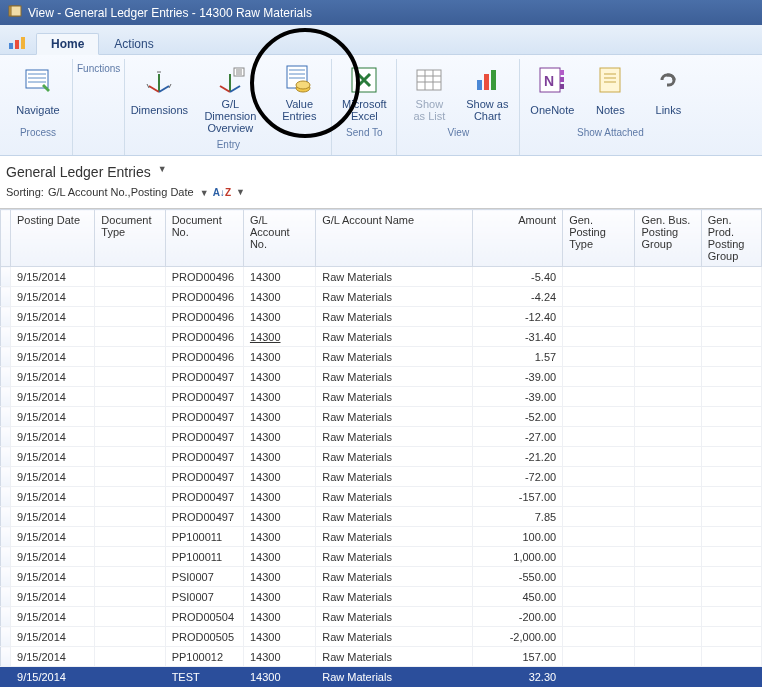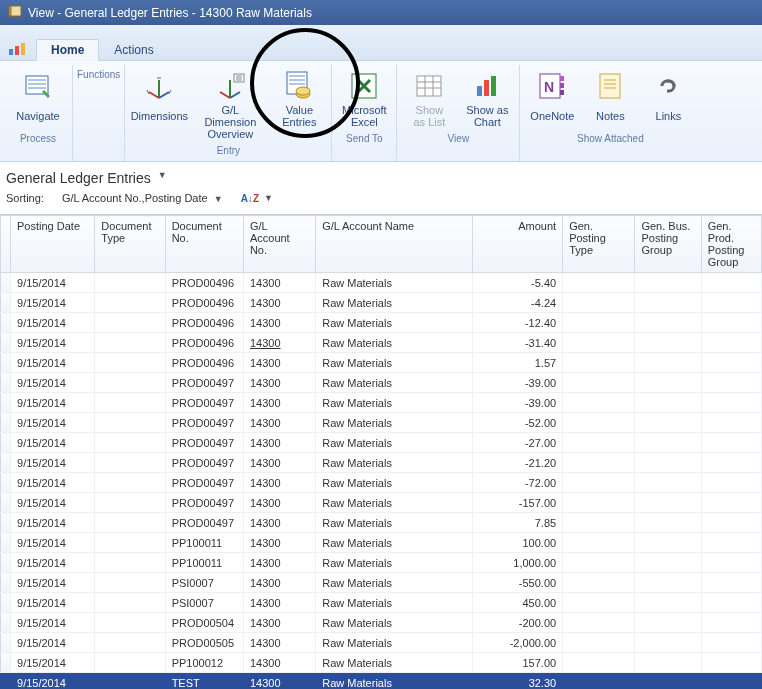--- a/index.html
+++ b/index.html
@@ -20,21 +20,21 @@
     font-weight: 500;
     display: flex;
     align-items: center;
     gap: 6px;
   }
   .tab-strip {
     background: linear-gradient(#e8f0fa 0%, #d7e5f5 100%);
     display: flex;
     align-items: flex-end;
     padding: 0 2px;
-    height: 36px;
+    height: 30px;
     border-bottom: 1px solid #c3d4e8;
   }
   .tab-strip .app-icon {
     width: 34px;
     height: 22px;
     display: flex;
     align-items: center;
     justify-content: center;
   }
   .tab {
@@ -107,21 +107,21 @@
     display: flex;
     align-items: flex-start;
     font-size: 14px;
     color: #333;
     gap: 4px;
   }
   .sort-row {
     padding: 2px 6px 10px 6px;
     display: flex;
     align-items: center;
-    gap: 18px;
+    gap: 4px;
     font-size: 11px;
   }
   .sort-row .sort-lbl { color: #333; }
   .sort-row .sort-val { color: #333; }
   .sort-btn {
     font-size: 10px;
     color: #2b4a7d;
     display: inline-flex;
     align-items: center;
     gap: 2px;

